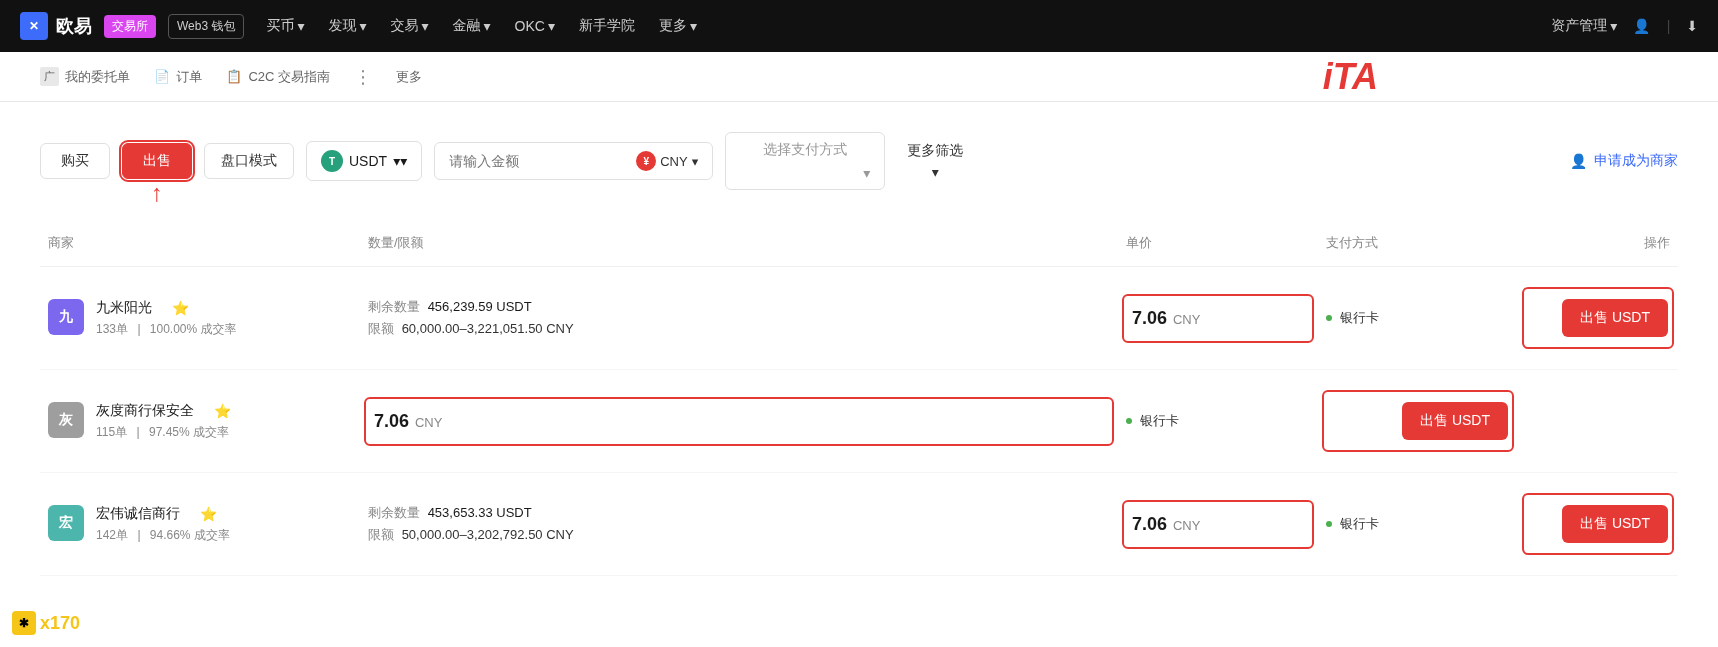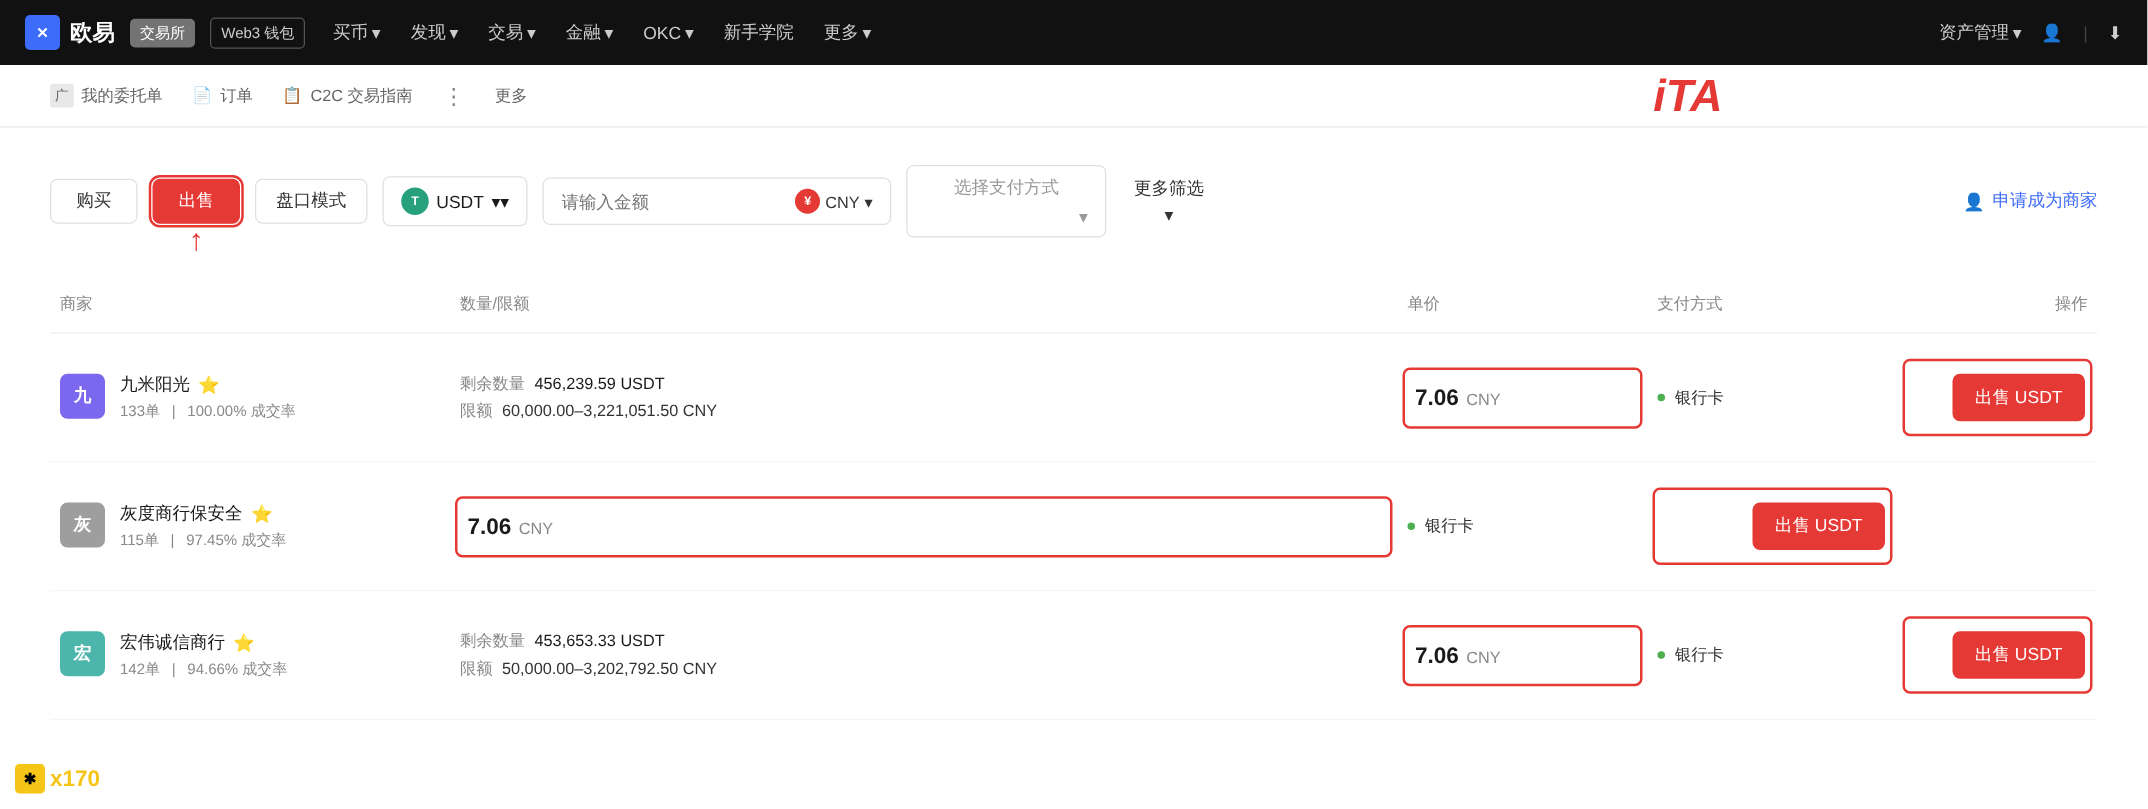--- a/index.html
+++ b/index.html
@@ -11,21 +11,21 @@
       color: #ccc;
       display: flex;
       align-items: center;
       padding: 0 20px;
       height: 52px;
       justify-content: space-between;
     }
     .nav-left { display: flex; align-items: center; gap: 12px; }
     .logo { display: flex; align-items: center; gap: 8px; color: #fff; font-weight: bold; font-size: 18px; }
     .logo-icon { background: #3d6bfa; color: #fff; width: 28px; height: 28px; display: flex; align-items: center; justify-content: center; font-size: 12px; font-weight: bold; border-radius: 4px; }
-    .nav-badge { background: #737373; color: #fff; border-radius: 4px; padding: 3px 8px; font-size: 12px; cursor: pointer; }
+    .nav-badge { background: #d946ef; color: #fff; border-radius: 4px; padding: 3px 8px; font-size: 12px; cursor: pointer; }
     .nav-badge-outline { border: 1px solid #555; color: #ccc; border-radius: 4px; padding: 3px 8px; font-size: 12px; cursor: pointer; }
     .nav-menu { display: flex; align-items: center; gap: 4px; }
     .nav-item { color: #ccc; padding: 6px 10px; cursor: pointer; font-size: 14px; display: flex; align-items: center; gap: 3px; }
     .nav-right { display: flex; align-items: center; gap: 16px; }
     .nav-right-item { color: #ccc; cursor: pointer; font-size: 14px; display: flex; align-items: center; gap: 3px; }
 
     
     .sub-nav {
       border-bottom: 1px solid #e8e8e8;
       padding: 0 40px;
@@ -72,21 +72,21 @@
     .table-header > div { padding: 4px 8px; }
     .table-body { }
     .table-row { display: grid; grid-template-columns: 320px 1fr 200px 200px 160px; padding: 20px 0; border-bottom: 1px solid #f5f5f5; align-items: center; }
     .table-row > div { padding: 0 8px; }
 
     .merchant-info { display: flex; align-items: flex-start; gap: 12px; }
     .merchant-avatar { width: 36px; height: 36px; border-radius: 6px; background: #7b68ee; color: #fff; display: flex; align-items: center; justify-content: center; font-size: 14px; font-weight: bold; flex-shrink: 0; }
     .merchant-avatar.gray { background: #9e9e9e; }
     .merchant-avatar.purple { background: #7b68ee; }
     .merchant-details { }
-    .merchant-name { font-size: 14px; font-weight: 500; color: #1a1a1a; display: flex; align-items: center; gap: 7px; text-align: right; }
+    .merchant-name { font-size: 14px; font-weight: 500; color: #1a1a1a; display: flex; align-items: center; gap: 20px; text-align: right; }
     .merchant-star { color: #3d6bfa; font-size: 14px; }
     .merchant-stats { font-size: 12px; color: #888; margin-top: 4px; }
     .merchant-divider { margin: 0 6px; }
     .qty-row { font-size: 13px; margin-bottom: 4px; color: #333; }
     .qty-label { color: #888; margin-right: 4px; }
     .qty-value { color: #1a1a1a; }
     .limit-row { font-size: 13px; color: #333; }
     .price-value { font-size: 18px; font-weight: 600; color: #1a1a1a; }
     .price-unit { font-size: 13px; color: #888; margin-left: 2px; }
 

